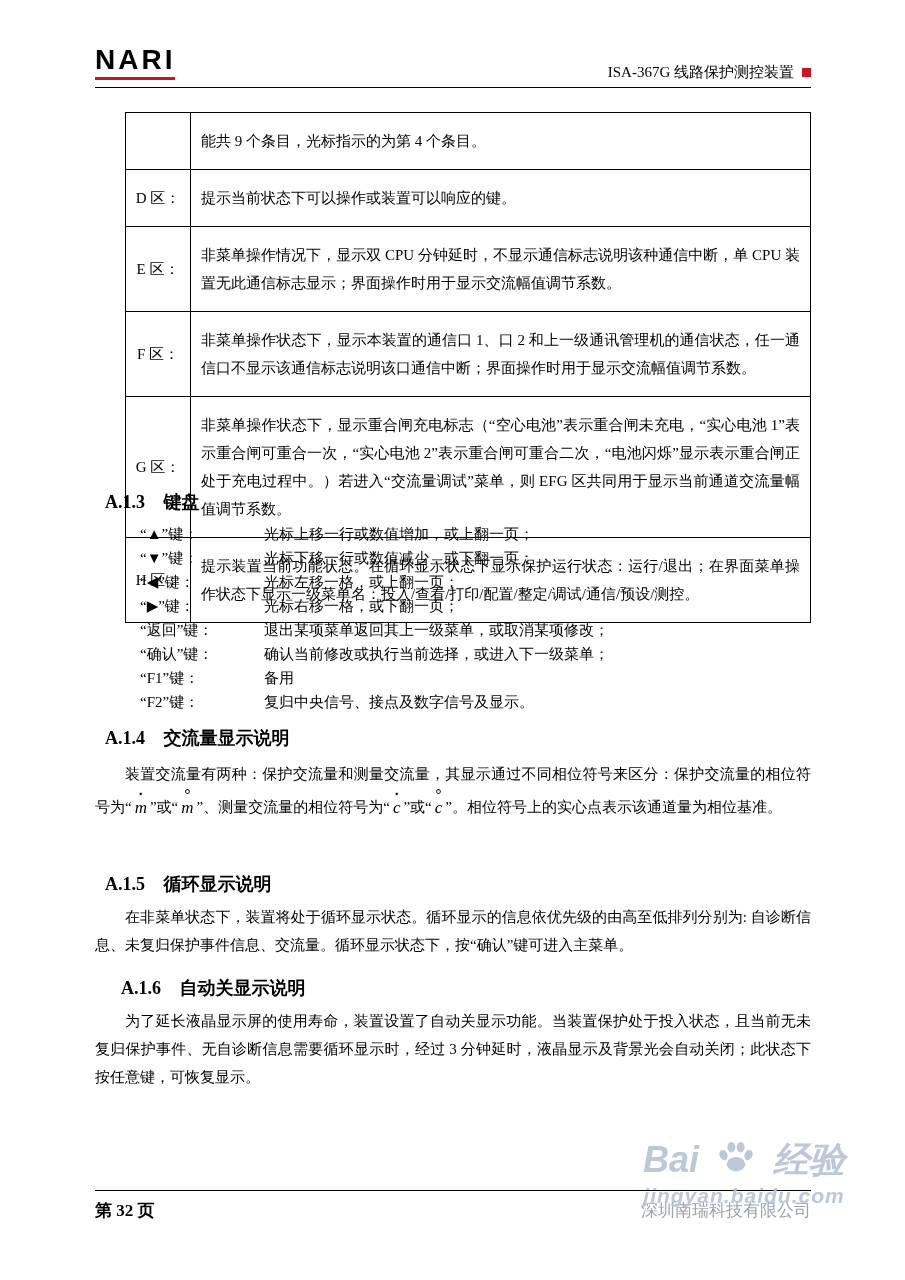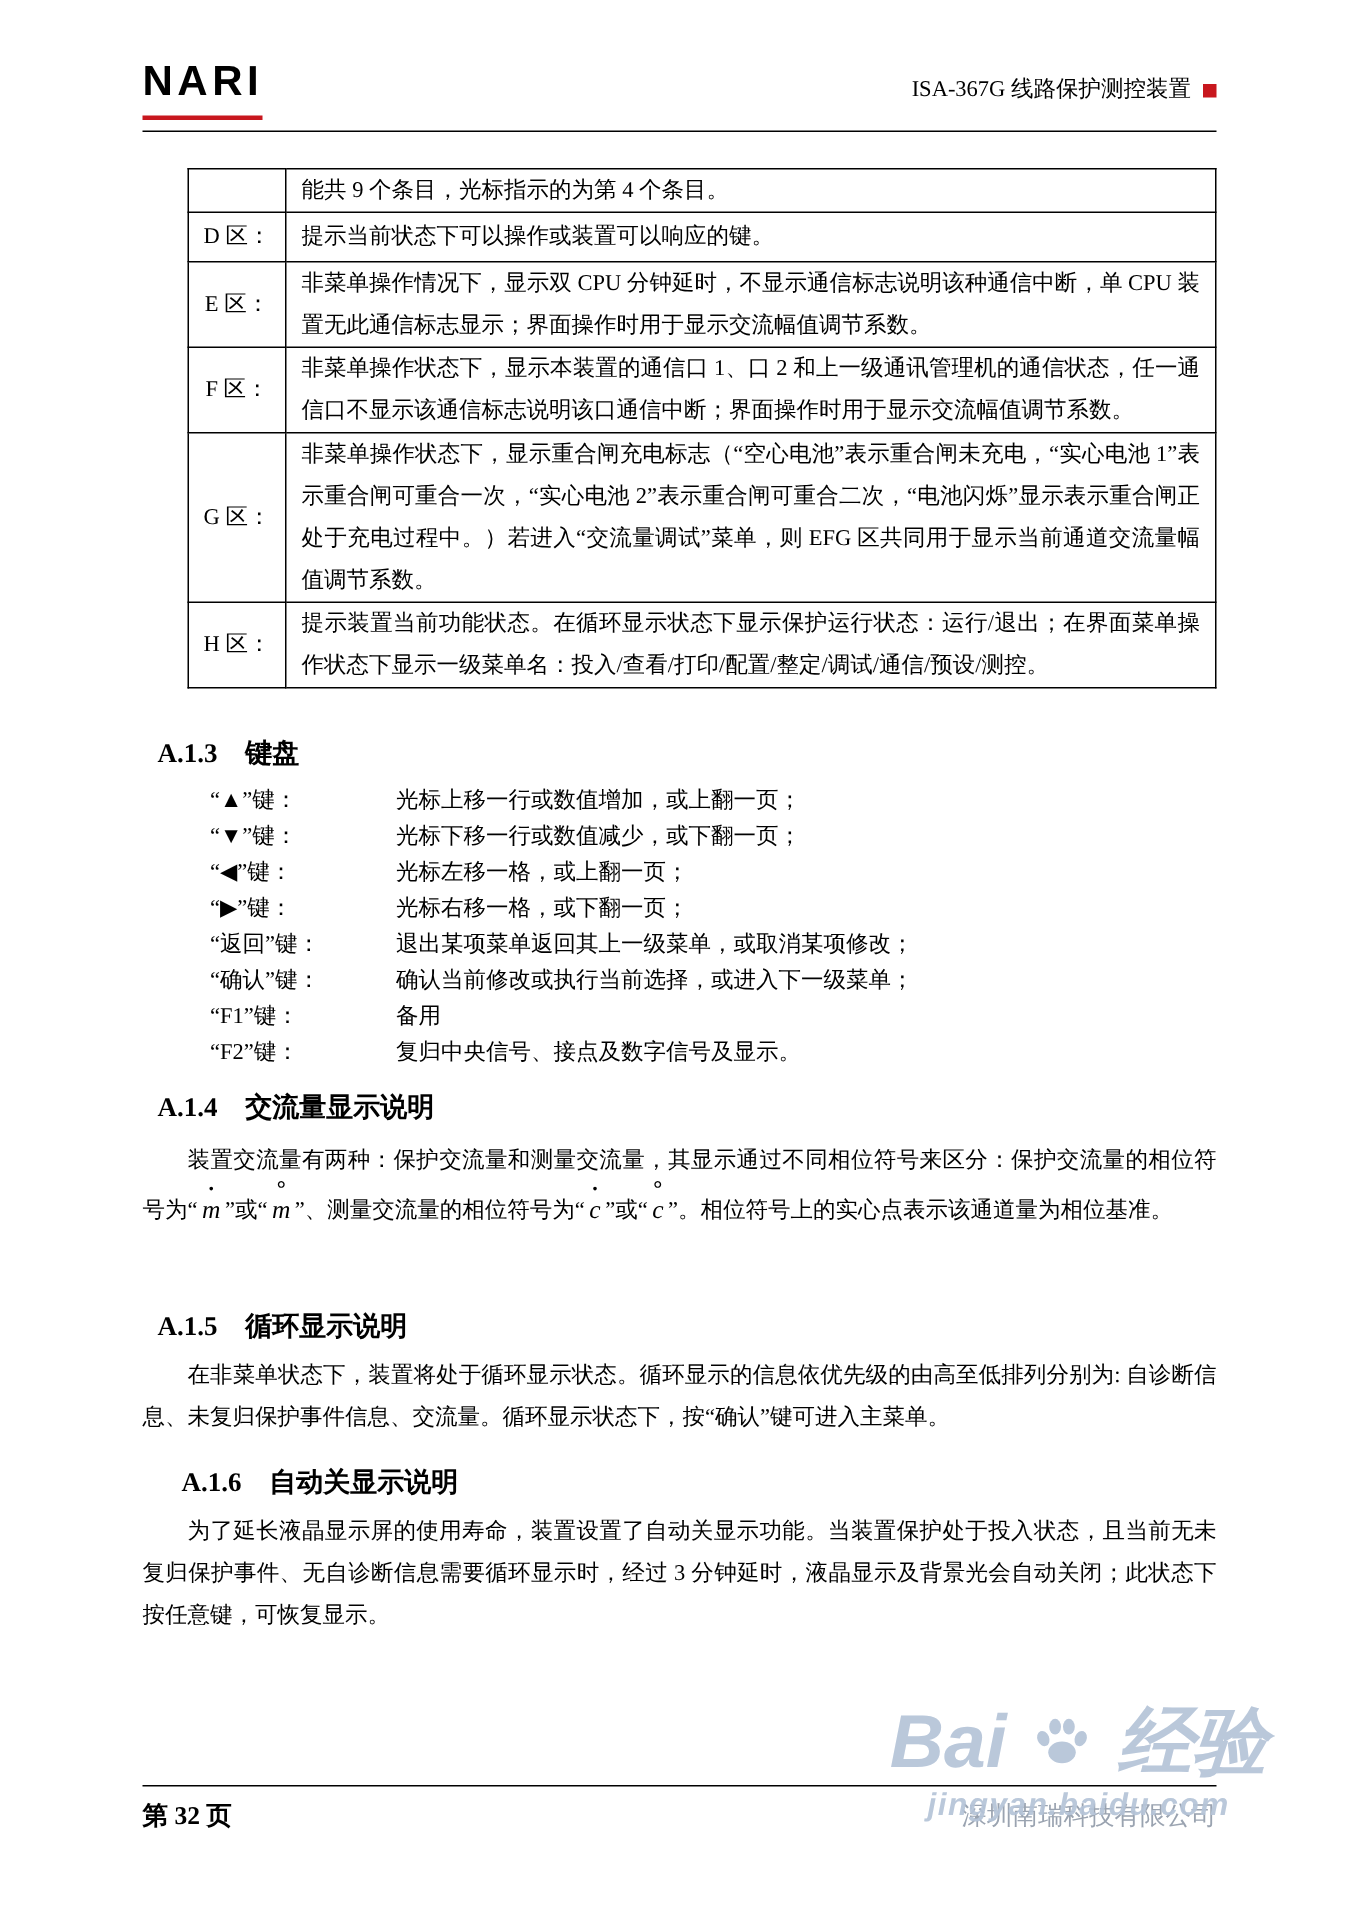--- a/index.html
+++ b/index.html
@@ -5,40 +5,40 @@
   html,body{margin:0;padding:0;}
   body{
     width:905px;height:1280px;background:#ffffff;position:relative;
     font-family:"Liberation Serif","DejaVu Serif",serif;color:#000;
     overflow:hidden;
   }
   
   .header{
     position:absolute;left:95px;top:40px;width:716px;height:48px;
     border-bottom:1.5px solid #000;box-sizing:border-box;
-    display:flex;justify-content:space-between;
+    display:flex;justify-content:space-between;align-items:flex-end;
     padding-bottom:7px;
   }
   .logo{
     font-family:"Liberation Sans","DejaVu Sans",sans-serif;
     font-weight:900;font-size:28px;letter-spacing:3px;line-height:1;
     position:relative;padding-bottom:6px;
   }
   .logo-underline{position:absolute;left:0;right:0;bottom:0;height:3px;background:#c8171e;}
   .header-title{font-size:15px;display:flex;align-items:center;gap:8px;line-height:1;}
   .accent-square{width:9px;height:9px;background:#c8171e;display:inline-block;}
 
   
   .doc-table{
     position:absolute;left:125px;top:112px;width:686px;
     border-collapse:collapse;table-layout:fixed;
   }
   .doc-table td{
     border:1px solid #000;font-size:15px;line-height:28px;
-    padding:0 10px;text-align:justify;vertical-align:middle;
+    padding:14px 10px;text-align:justify;vertical-align:middle;
   }
   .doc-table td.lbl{
     width:56px;text-align:center;padding:2px 4px;white-space:nowrap;
   }
 
   
   .sec-heading{position:absolute;left:105px;font-size:18px;line-height:24px;}
   .h-num{font-family:"Liberation Serif","DejaVu Serif",serif;font-weight:bold;}
   .h-title{
     font-family:"Liberation Sans","DejaVu Sans",sans-serif;
@@ -77,22 +77,22 @@
   .footer-page{font-weight:bold;}
   .footer-company{color:#9aa3b0;}
 
   
   .watermark{
     position:absolute;right:60px;top:1136px;color:#b5c4d8;opacity:0.93;
     z-index:5;pointer-events:none;
     font-family:"Liberation Sans","DejaVu Sans",sans-serif;
   }
   .wm-logo{
-    font-size:50px;font-weight:bold;font-style:italic;
-    display:flex;align-items:center;gap:16px;line-height:1;
+    font-size:36px;font-weight:bold;font-style:italic;
+    display:flex;align-items:flex-end;gap:16px;line-height:1;
   }
   .wm-url{
     font-size:21px;font-weight:bold;font-style:italic;
     margin-top:6px;letter-spacing:1px;text-align:center;
   }
 </style>
 </head>
 <body>
 
 <div class="page">

